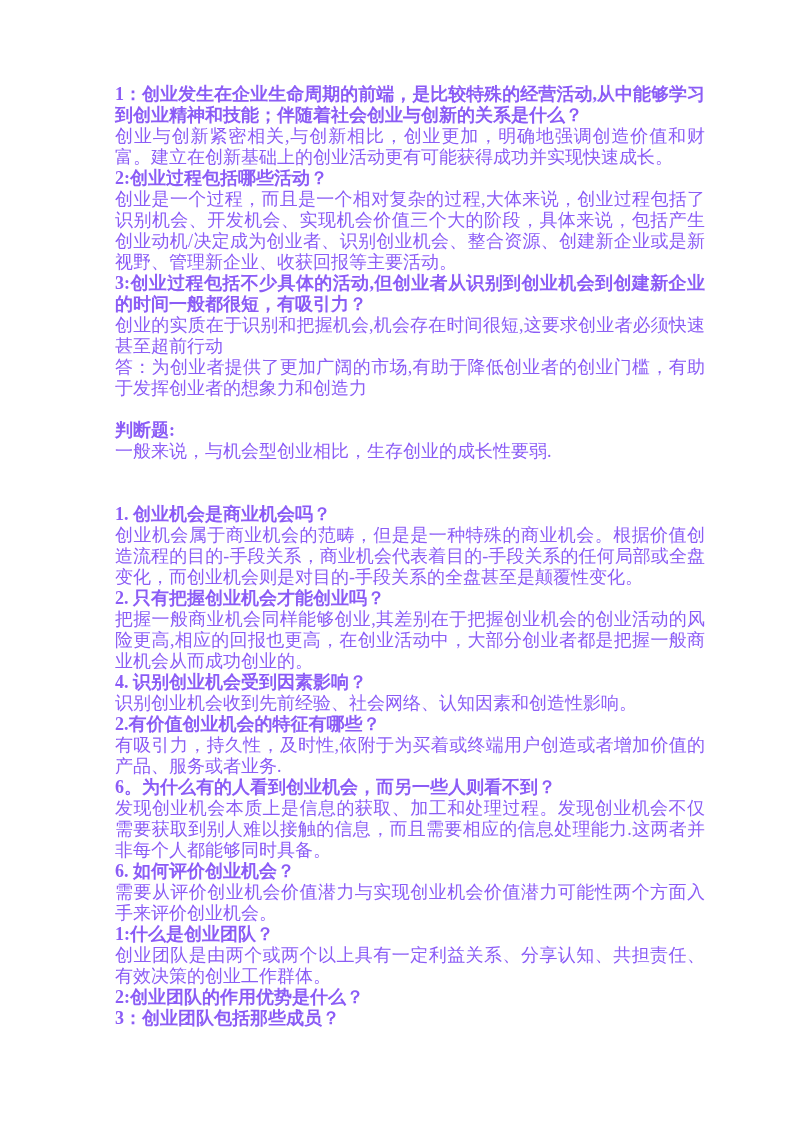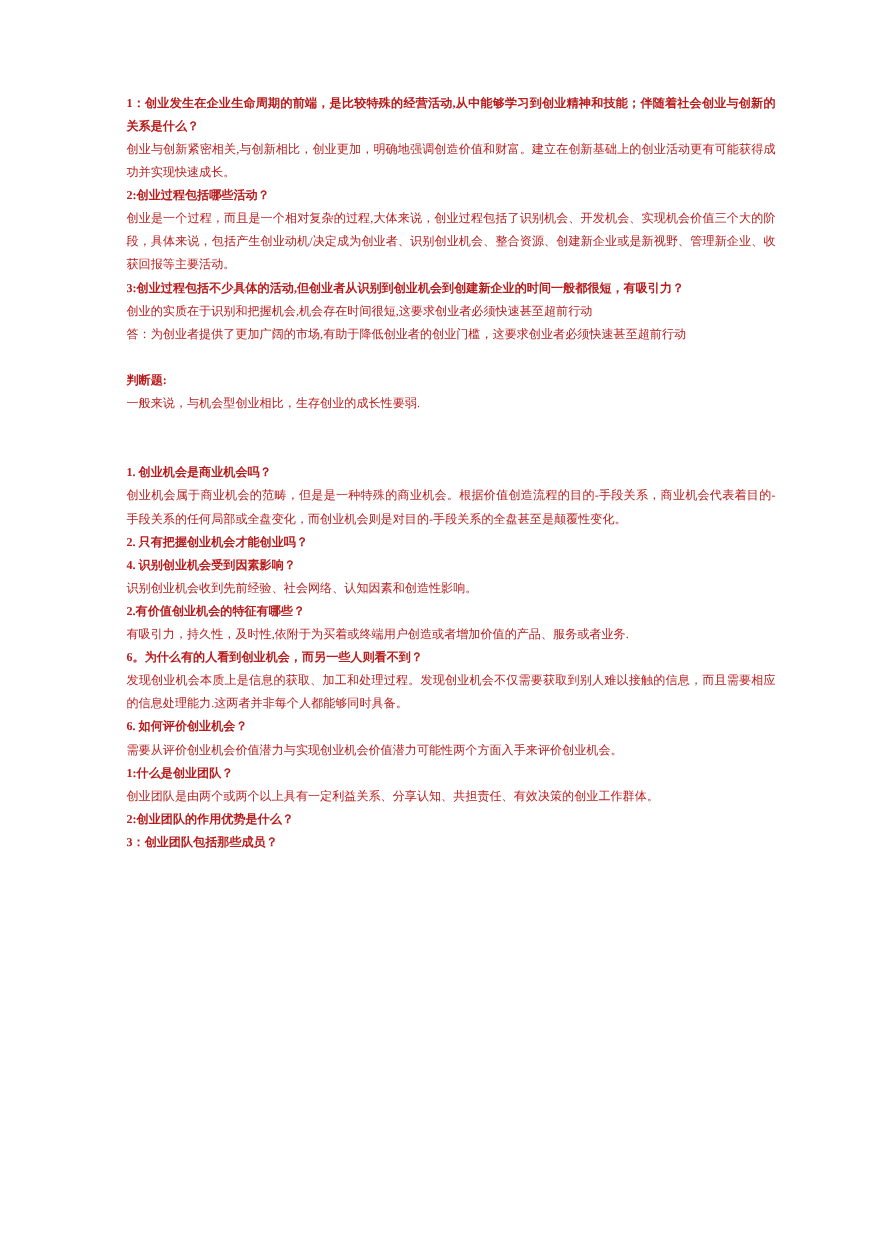--- a/index.html
+++ b/index.html
@@ -14,23 +14,23 @@
     background: #ffffff;
     overflow: hidden;
     box-sizing: border-box;
   }
   .doc-body {
     position: absolute;
     left: 115px;
     top: 84px;
     width: 590px;
     font-family: "Liberation Serif", "DejaVu Serif", serif;
-    font-size: 11px;
+    font-size: 18px;
     line-height: 21px;
-    color: #b91c1c;
+    color: #8b5cf6;
   }
   .para {
     margin: 0;
     padding: 0;
     text-align: justify;
     text-justify: inter-character;
     word-break: break-all;
   }
   .para.heading {
     font-weight: bold;
@@ -44,29 +44,30 @@
 
 <div class="page">
   <div class="doc-body">
 
   <p class="para heading">1：创业发生在企业生命周期的前端，是比较特殊的经营活动,从中能够学习到创业精神和技能；伴随着社会创业与创新的关系是什么？</p>
       <p class="para body">创业与创新紧密相关,与创新相比，创业更加，明确地强调创造价值和财富。建立在创新基础上的创业活动更有可能获得成功并实现快速成长。</p>
       <p class="para heading">2:创业过程包括哪些活动？</p>
       <p class="para body">创业是一个过程，而且是一个相对复杂的过程,大体来说，创业过程包括了识别机会、开发机会、实现机会价值三个大的阶段，具体来说，包括产生创业动机/决定成为创业者、识别创业机会、整合资源、创建新企业或是新视野、管理新企业、收获回报等主要活动。</p>
       <p class="para heading">3:创业过程包括不少具体的活动,但创业者从识别到创业机会到创建新企业的时间一般都很短，有吸引力？</p>
       <p class="para body">创业的实质在于识别和把握机会,机会存在时间很短,这要求创业者必须快速甚至超前行动</p>
-      <p class="para body">答：为创业者提供了更加广阔的市场,有助于降低创业者的创业门槛，这要求创业者必须快速甚至超前行动</p>
+      <p class="para body">答：为创业者提供了更加广阔的市场,有助于降低创业者的创业门槛，有助于发挥创业者的想象力和创造力</p>
       <p class="para blank"></p>
       <p class="para heading">判断题:</p>
       <p class="para body">一般来说，与机会型创业相比，生存创业的成长性要弱.</p>
       <p class="para blank"></p>
       <p class="para blank"></p>
       <p class="para heading">1. 创业机会是商业机会吗？</p>
       <p class="para body">创业机会属于商业机会的范畴，但是是一种特殊的商业机会。根据价值创造流程的目的-手段关系，商业机会代表着目的-手段关系的任何局部或全盘变化，而创业机会则是对目的-手段关系的全盘甚至是颠覆性变化。</p>
       <p class="para heading">2. 只有把握创业机会才能创业吗？</p>
+      <p class="para body">把握一般商业机会同样能够创业,其差别在于把握创业机会的创业活动的风险更高,相应的回报也更高，在创业活动中，大部分创业者都是把握一般商业机会从而成功创业的。</p>
       <p class="para heading">4. 识别创业机会受到因素影响？</p>
       <p class="para body">识别创业机会收到先前经验、社会网络、认知因素和创造性影响。</p>
       <p class="para heading">2.有价值创业机会的特征有哪些？</p>
       <p class="para body">有吸引力，持久性，及时性,依附于为买着或终端用户创造或者增加价值的产品、服务或者业务.</p>
       <p class="para heading">6。为什么有的人看到创业机会，而另一些人则看不到？</p>
       <p class="para body">发现创业机会本质上是信息的获取、加工和处理过程。发现创业机会不仅需要获取到别人难以接触的信息，而且需要相应的信息处理能力.这两者并非每个人都能够同时具备。</p>
       <p class="para heading">6. 如何评价创业机会？</p>
       <p class="para body">需要从评价创业机会价值潜力与实现创业机会价值潜力可能性两个方面入手来评价创业机会。</p>
       <p class="para heading">1:什么是创业团队？</p>
       <p class="para body">创业团队是由两个或两个以上具有一定利益关系、分享认知、共担责任、有效决策的创业工作群体。</p>

